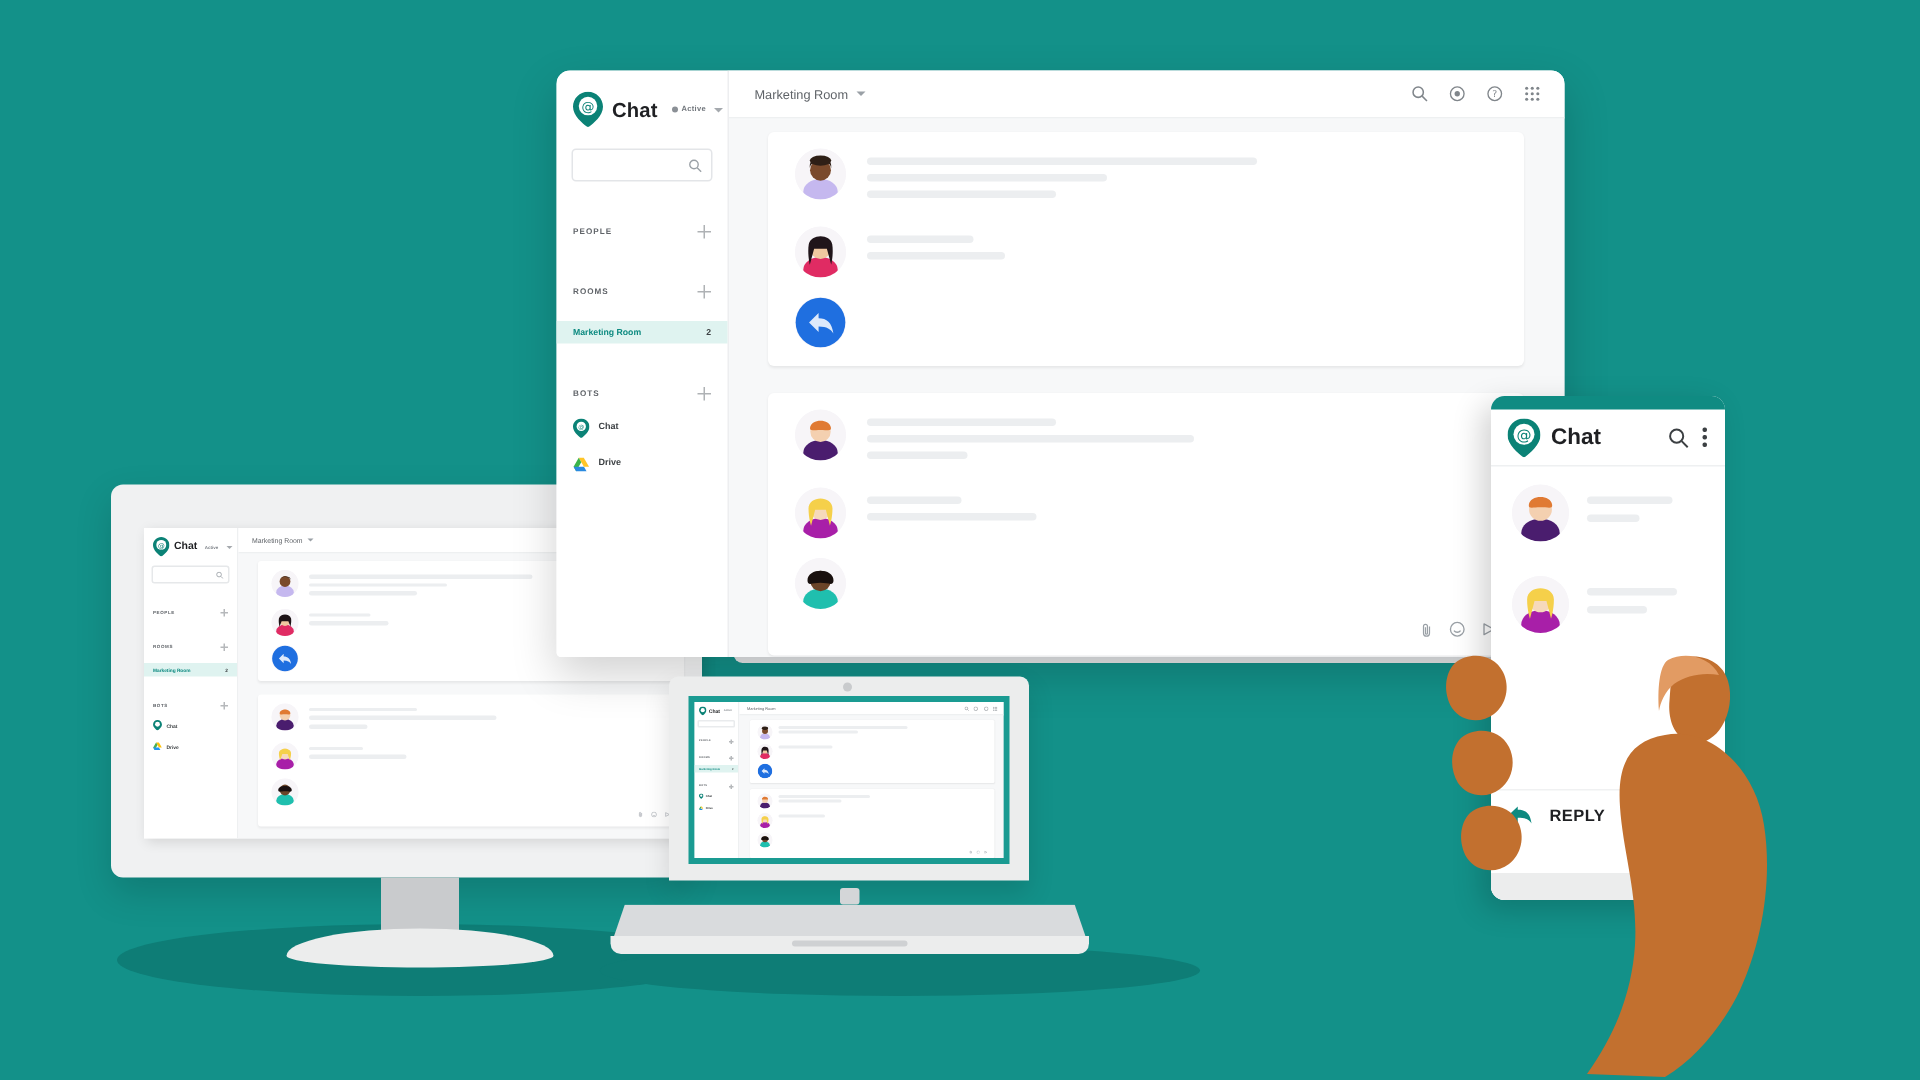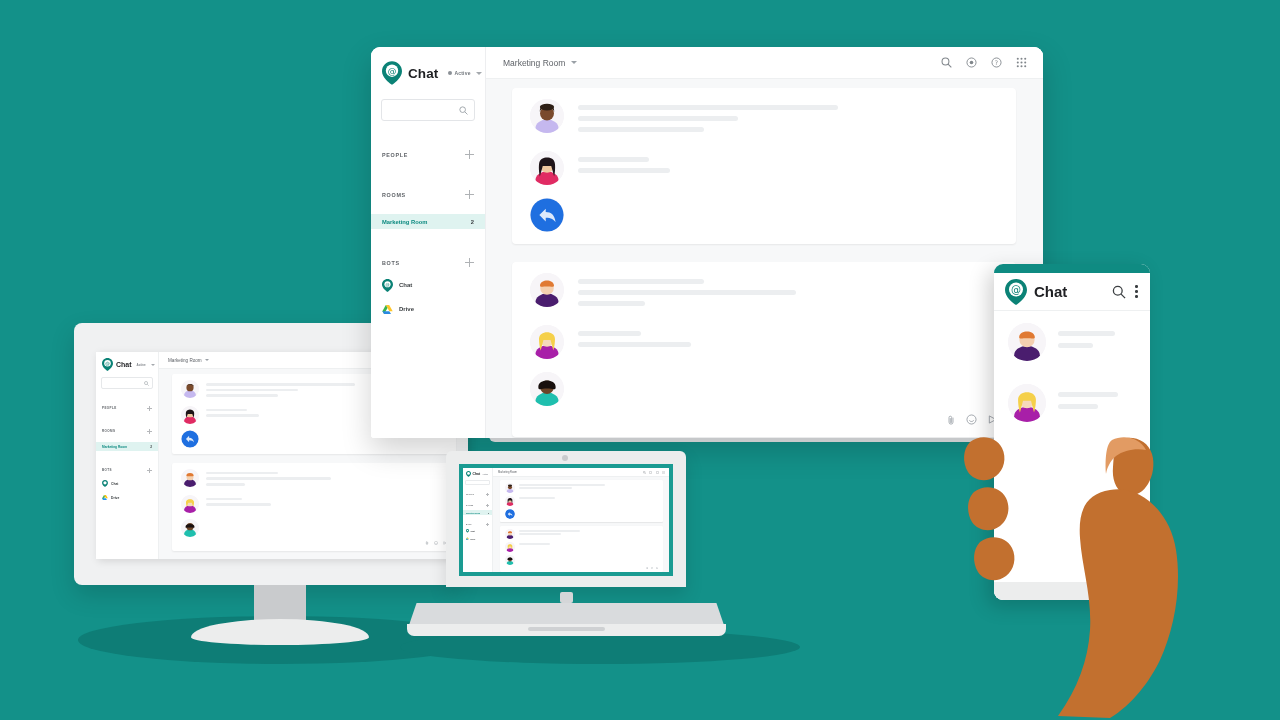--- a/index.html
+++ b/index.html
@@ -861,20 +861,26 @@
               <circle cx="20" cy="17.5" r="8" fill="#f6d9bb"></circle>
               <path d="M10.6 16.5c0-10.5 18.8-10.5 18.8 0 0 7.5-2 13.5-2 13.5l-3.2-12.5h-8.4L12.6 30s-2-6-2-13.5z" fill="#f5d04a"></path>
             </svg>
         </span>
         <span class="ph-lines">
           <span class="bar-p" style="width:76%;display:block"></span>
           <span class="bar-p" style="width:50%;display:block"></span>
         </span>
       </div>
     </div>
+    <div class="ph-reply">
+      <svg width="17" height="15" viewBox="0 0 20 18">
+          <path d="M8 2L1 8.5 8 15v-4c6.5 0 9.5 1.6 11 4.6C18 7.4 14.4 4.5 8 4.5z" fill="#0d8a80"></path>
+        </svg>
+      <span class="ph-reply-label">REPLY</span>
+    </div>
     <div class="ph-foot">
       <div class="ph-foot-bar"></div>
     </div>
   </div>
 
   <div class="hand">
     <svg viewBox="0 0 300 290" xmlns="http://www.w3.org/2000/svg">
 
       <g fill="#c2702f">
         <path d="M178 10c14-6 30 0 34 14 3 10 1 22-4 30-6 10-16 14-24 10-9-5-12-16-11-27 1-12 1-22 5-27z"></path>

